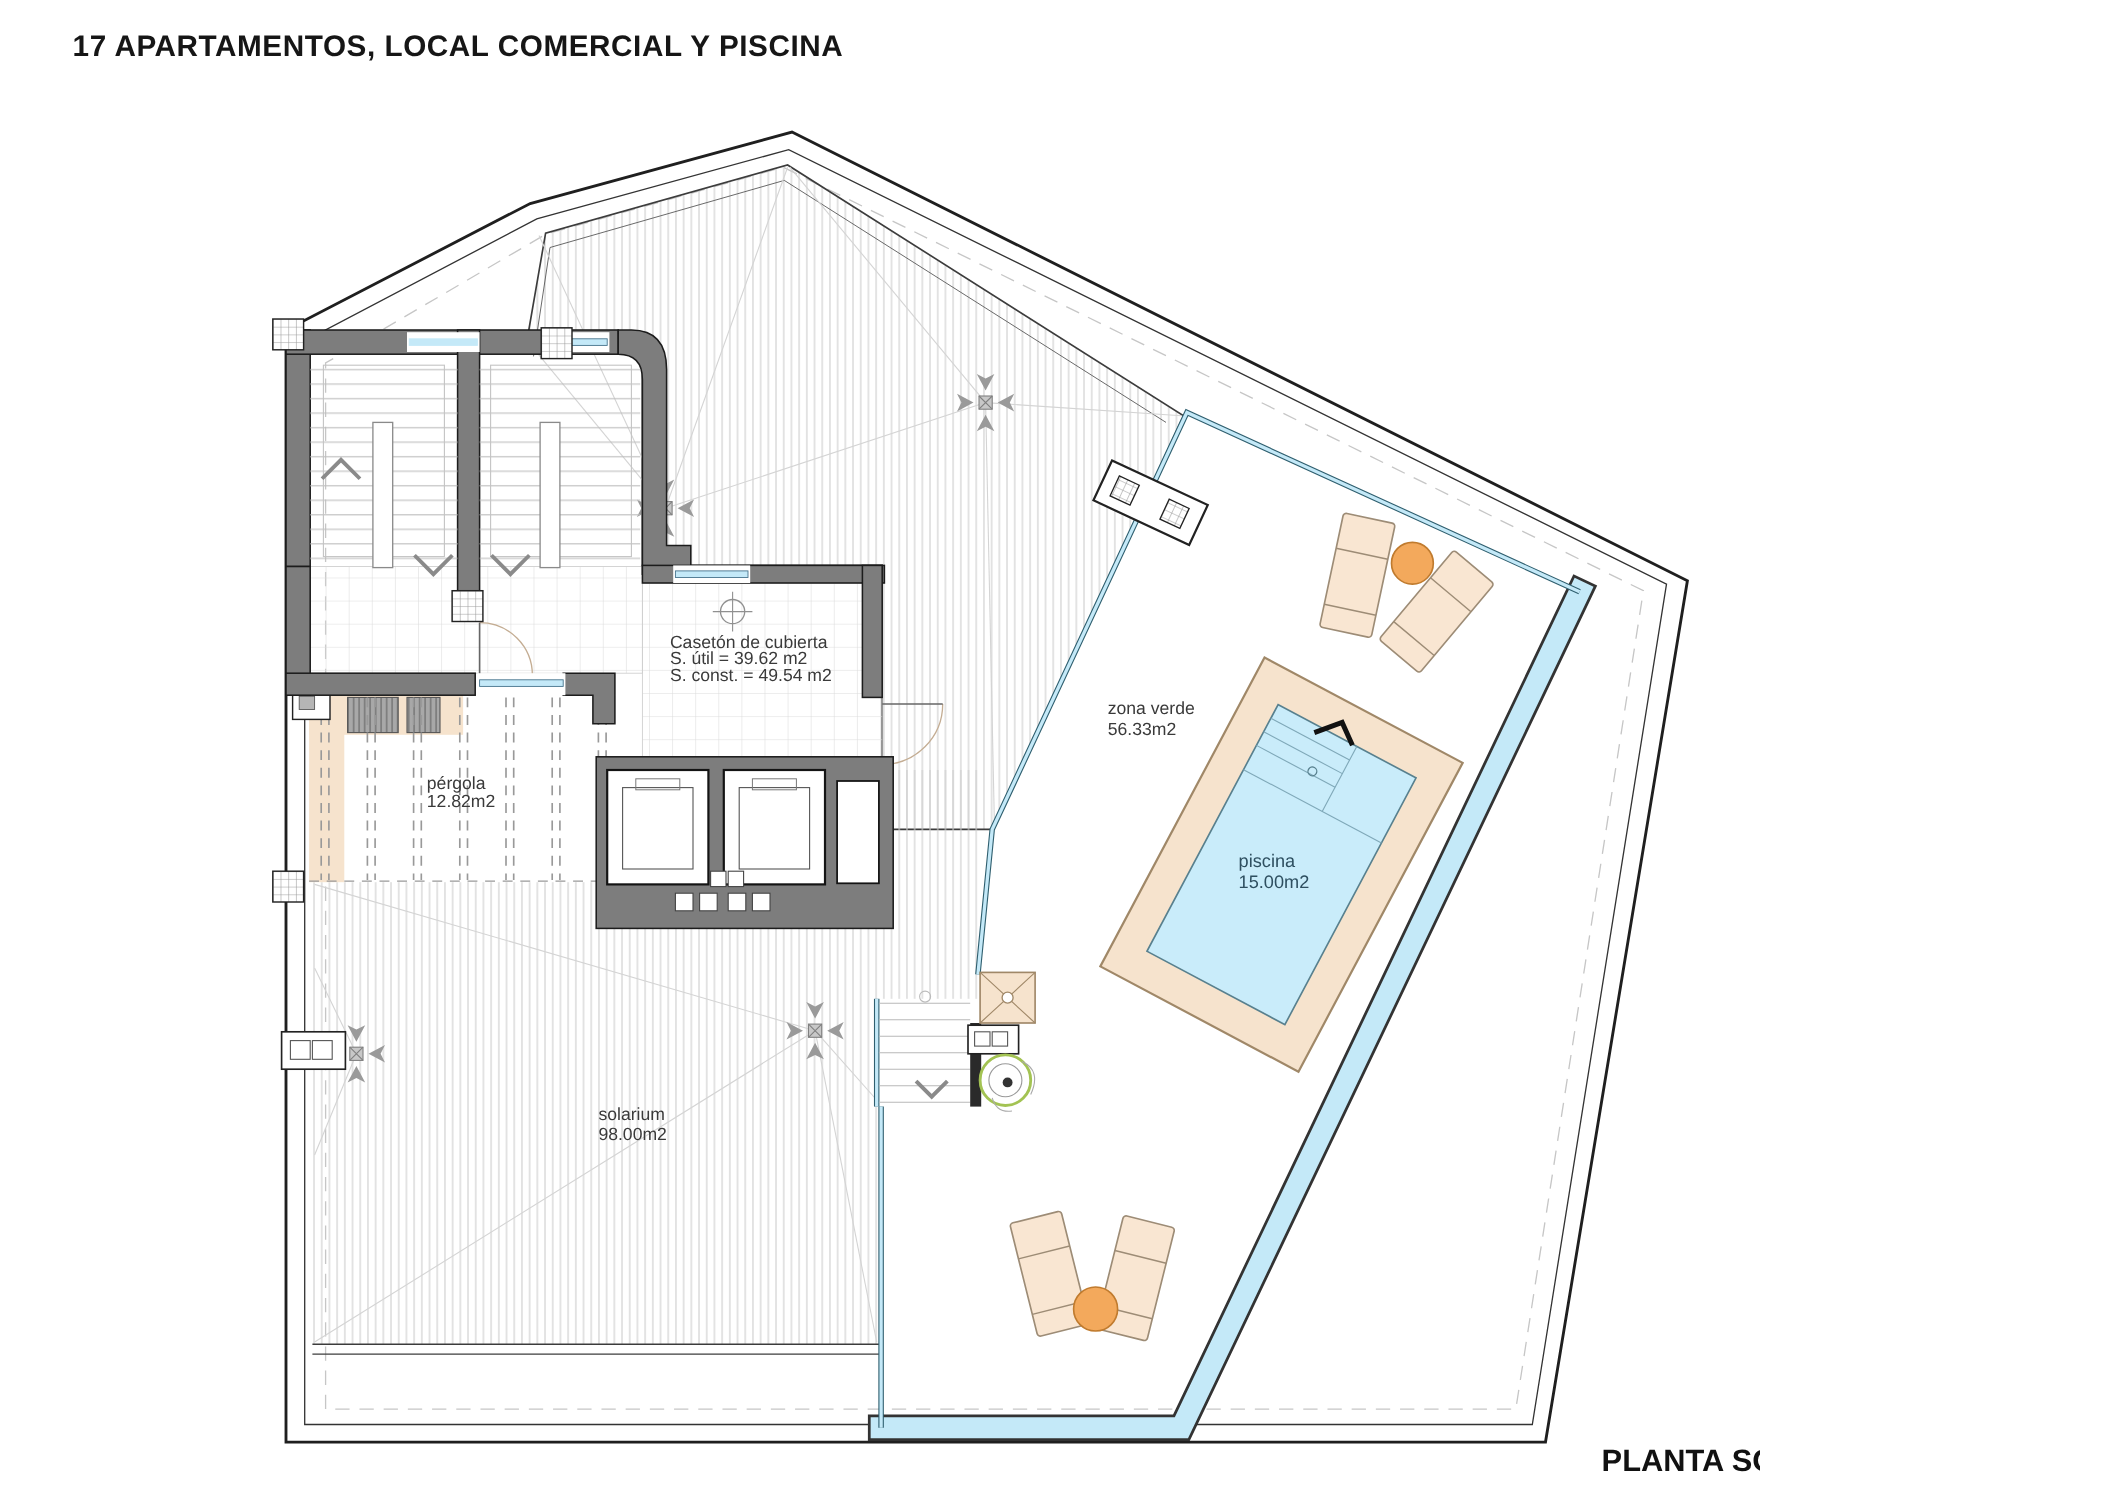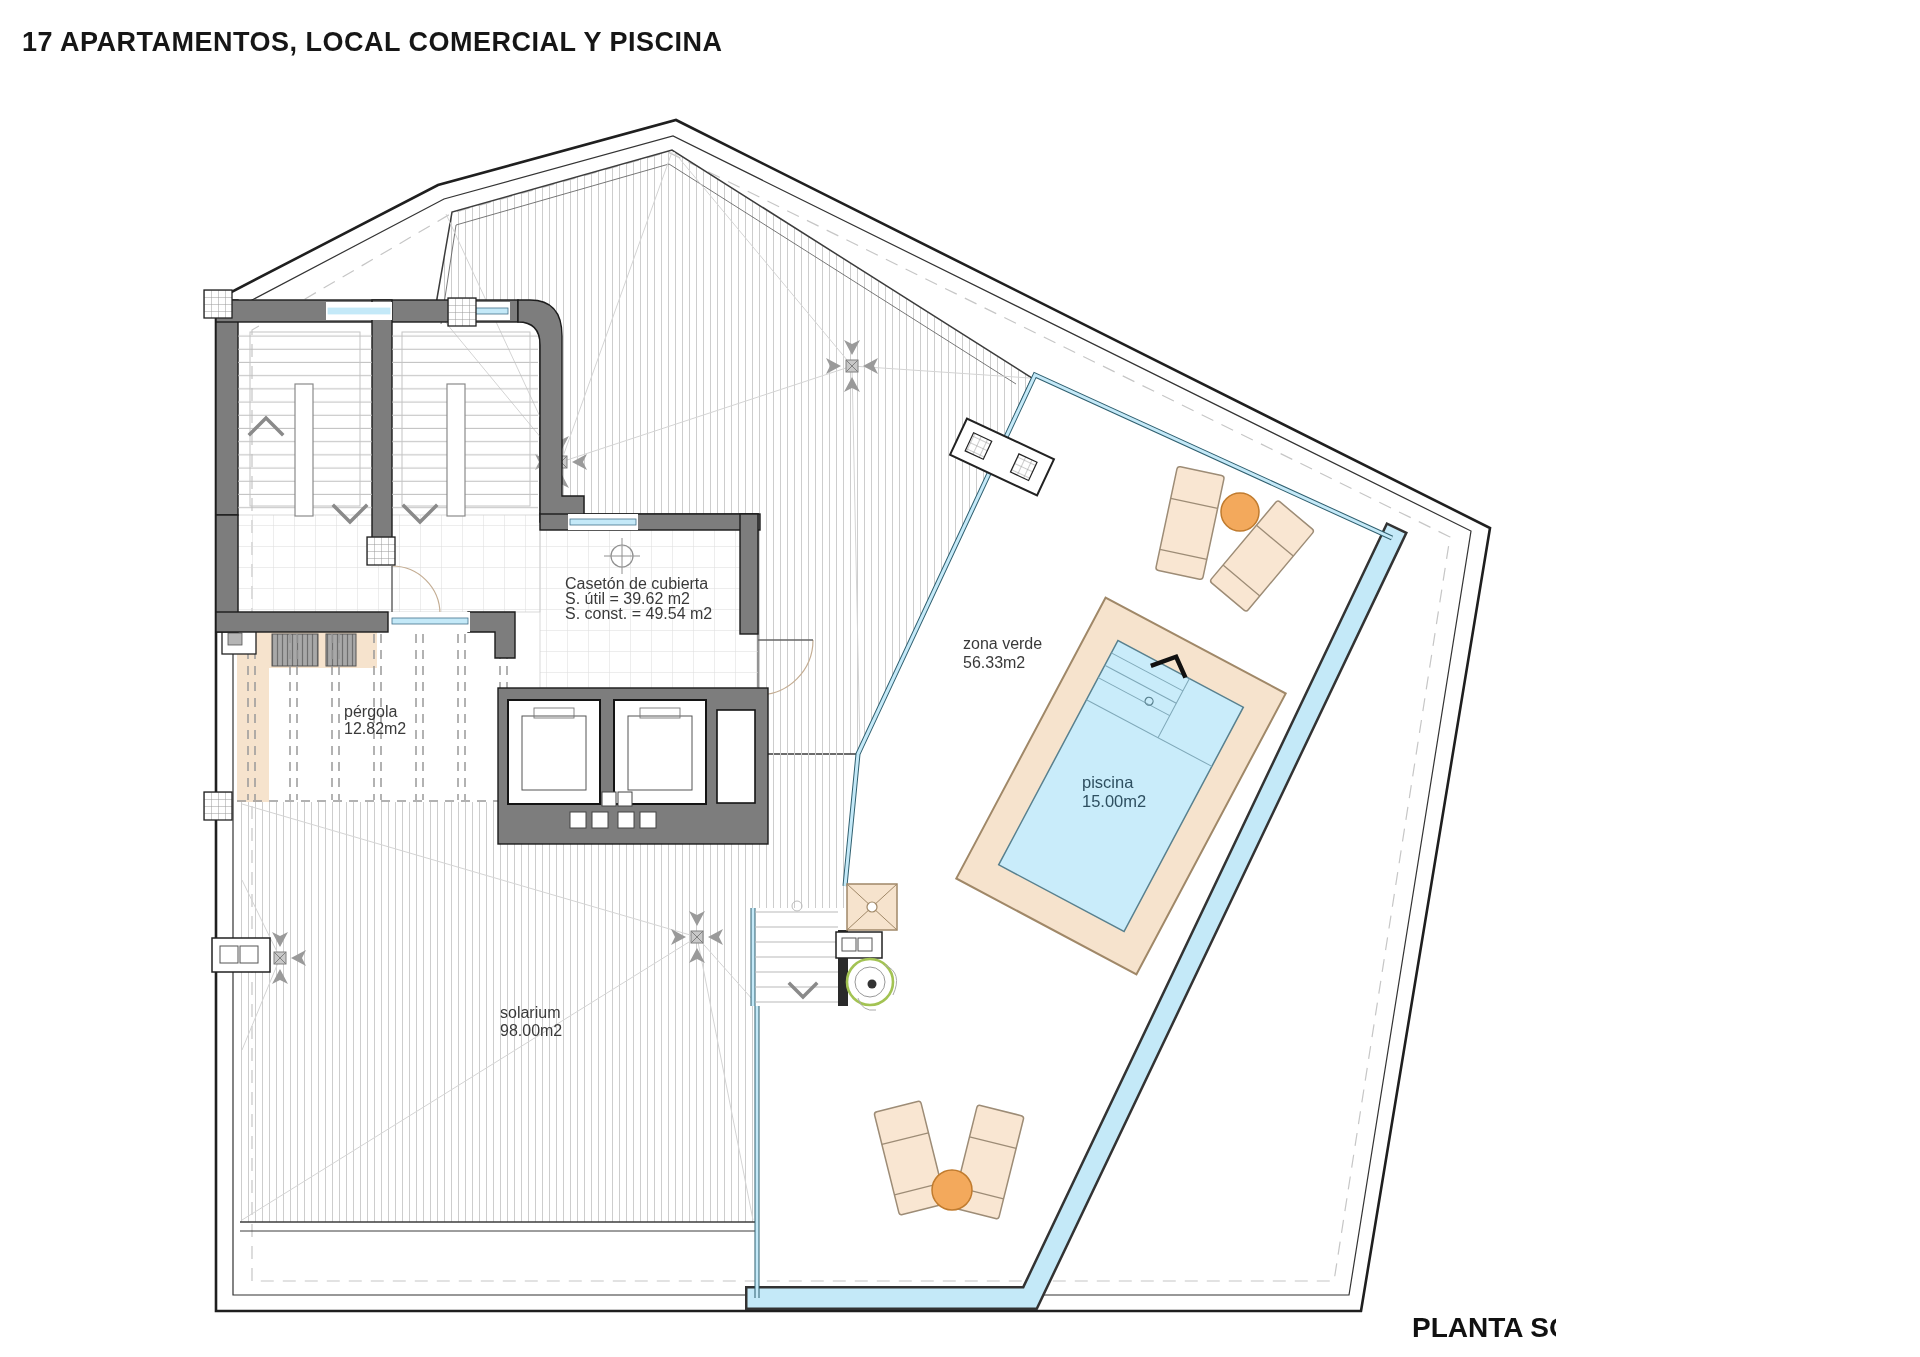--- a/index.html
+++ b/index.html
@@ -1,17 +1,17 @@
 <!DOCTYPE html>
 <html style="--c-wall_gray: #7d7d7d; --c-deck_beige: #f6e3cd; --c-pool_water: #c9ecfa; --c-glass_blue: #c4e9f8; --c-accent_orange: #f3a95c; --c-lounger_beige: #f9e6d2; --c-plant_green: #a3c353; --c-line_dark: #1f1f1f;"><head>
 <meta charset="utf-8">
 <style>
   html,body{margin:0;padding:0;background:#ffffff;}
   body{font-family:"Liberation Sans", sans-serif;}
-  .sheet{position:relative;width:1556px;height:1357px;background:#fff;overflow:hidden;}
+  .sheet{position:relative;width:1556px;height:1357px;background:#fff;overflow:hidden;padding-left:44px;}
   svg{display:block;}
   text{font-family:"Liberation Sans", sans-serif;}
   .main-title{font-size:27px;font-weight:bold;fill:#161616;letter-spacing:.5px;}
   .plan-title{font-size:28px;font-weight:bold;fill:#111;}
   .scale-label{font-size:17.5px;font-weight:bold;fill:#111;}
   .room-label{font-size:16px;fill:#3a3a3a;}
   .pool-label{font-size:16.5px;fill:#2e4f60;}
   .north-label{font-size:19px;font-weight:bold;fill:#111;}
   .wall{fill:var(--c-wall_gray,#7d7d7d);stroke:#1c1c1c;stroke-width:1.4;}
   .beige{fill:var(--c-deck_beige,#f6e3cd);}

